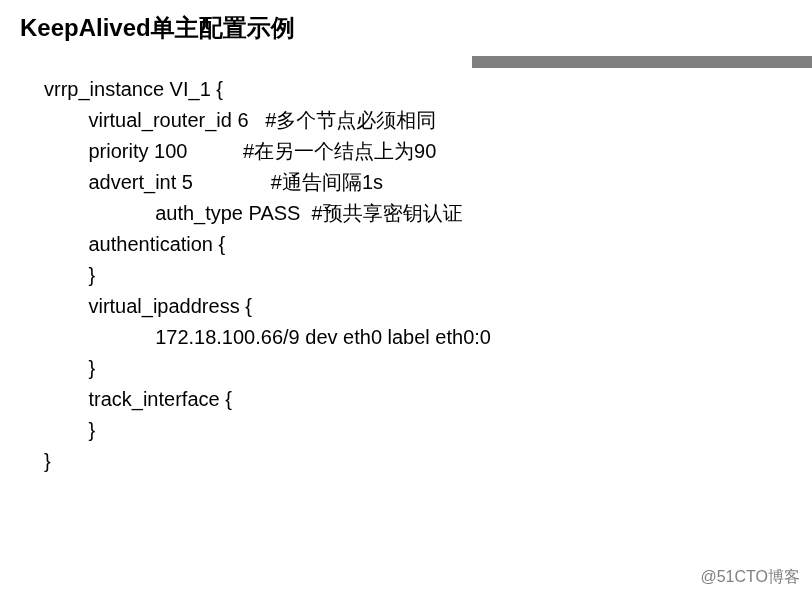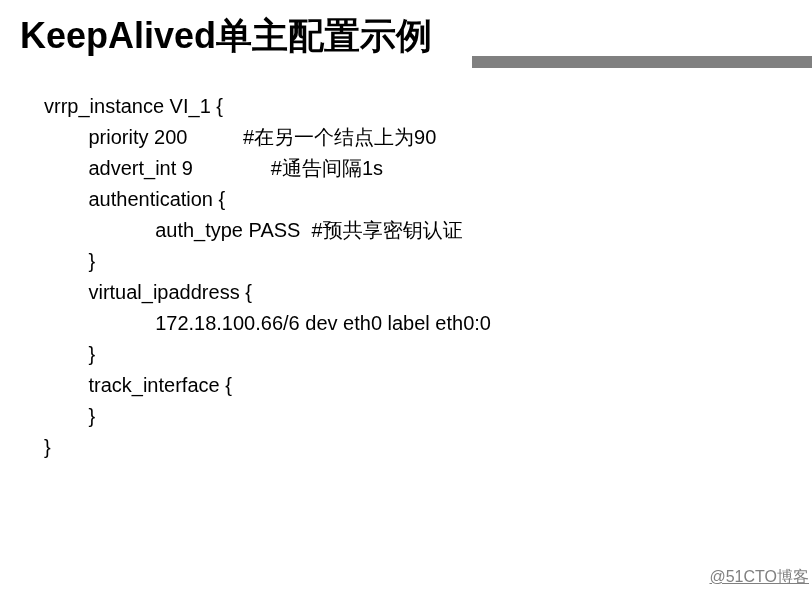--- a/index.html
+++ b/index.html
@@ -9,21 +9,21 @@
     }
     body {
       width: 812px;
       height: 594px;
       background: #ffffff;
       font-family: "Microsoft YaHei", "SimSun", Arial, sans-serif;
       position: relative;
       overflow: hidden;
     }
     .title {
-      font-size: 36px;
+      font-size: 24px;
       font-weight: bold;
       color: #000000;
       padding: 12px 20px 8px 20px;
     }
     .underline-bar {
       position: absolute;
       top: 56px;
       right: 0;
       width: 340px;
       height: 12px;
@@ -34,42 +34,42 @@
       font-family: "Microsoft YaHei", Arial, sans-serif;
       font-size: 20px;
       color: #000000;
       line-height: 1.55;
     }
     .config-line {
       white-space: pre;
     }
     .watermark {
       position: absolute;
-      right: 3px;
+      right: 12px;
       bottom: 6px;
       font-size: 16px;
       color: #808080;
       font-family: "Microsoft YaHei", Arial, sans-serif;
-      text-decoration: underline;
     }
   </style>
 </head>
 <body>
 
 <h1 class="title">KeepAlived单主配置示例</h1>
 <div class="underline-bar"></div>
 
 <div class="config-block">
   <div class="config-line">vrrp_instance VI_1 {</div>
-  <div class="config-line">        priority 200          #在另一个结点上为90</div>
-  <div class="config-line">        advert_int 9              #通告间隔1s</div>
+  <div class="config-line">        virtual_router_id 6   #多个节点必须相同</div>
+  <div class="config-line">        priority 100          #在另一个结点上为90</div>
+  <div class="config-line">        advert_int 5              #通告间隔1s</div>
+  <div class="config-line">                    auth_type PASS  #预共享密钥认证</div>
   <div class="config-line">        authentication {</div>
-  <div class="config-line">                    auth_type PASS  #预共享密钥认证</div>
   <div class="config-line">        }</div>
   <div class="config-line">        virtual_ipaddress {</div>
-  <div class="config-line">                    172.18.100.66/6 dev eth0 label eth0:0</div>
+  <div class="config-line">                    172.18.100.66/9 dev eth0 label eth0:0</div>
   <div class="config-line">        }</div>
   <div class="config-line">        track_interface {</div>
   <div class="config-line">        }</div>
   <div class="config-line">}</div>
 </div>
 
 <div class="watermark">@51CTO博客</div>
 
 </body></html>

